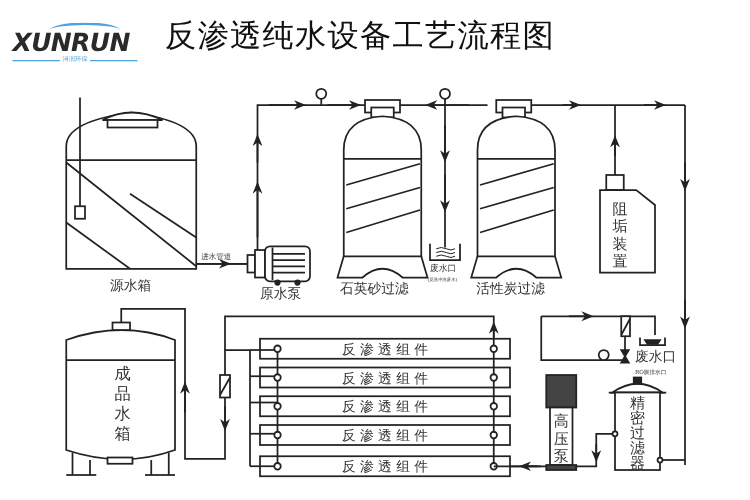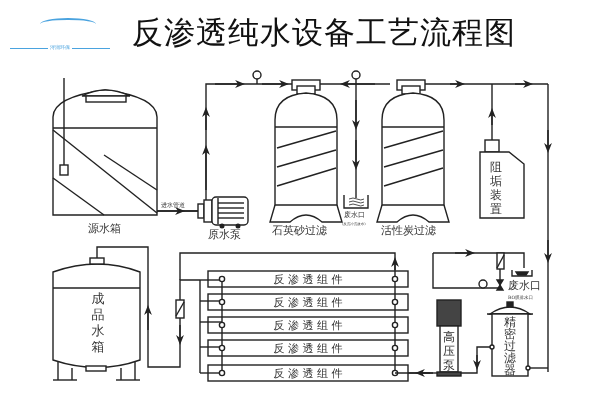--- a/index.html
+++ b/index.html
@@ -4,28 +4,29 @@
 <style>
   html,body{margin:0;padding:0;background:#fff;}
   body{width:600px;height:400px;position:relative;overflow:hidden;font-family:"DejaVu Sans",sans-serif;}
   #diagram{position:absolute;left:0;top:0;width:600px;height:400px;}
   .logo{position:absolute;left:10px;top:18px;width:100px;height:30px;}
   .logo-text{font-family:"DejaVu Sans",sans-serif;font-weight:bold;font-style:italic;font-size:20px;color:#2a2a2a;letter-spacing:-0.5px;position:absolute;left:0;top:4px;}
   .logo-arc{position:absolute;left:30px;top:0px;width:56px;height:10px;border-top:2px solid #4aa3df;border-radius:50% 50% 0 0;}
   .logo-sub{position:absolute;left:0;top:27px;width:100px;height:6px;}
   .logo-sub .line{position:absolute;top:3px;height:1px;background:#4aa3df;}
   .logo-sub .txt{position:absolute;left:40px;top:-1px;font-size:5px;color:#4aa3df;}
-  .title{position:absolute;left:132px;top:12px;font-size:31px;color:#111;font-family:"DejaVu Sans",sans-serif;letter-spacing:1px;}
+  .title{position:absolute;left:132px;top:12px;font-size:25px;color:#111;font-family:"DejaVu Sans",sans-serif;letter-spacing:1px;}
   text{font-family:"DejaVu Serif",serif;fill:#333;}
 </style>
 </head>
 <body>
 
 <div class="logo">
   <div class="logo-arc"></div>
+  <div class="logo-text">XUNRUN</div>
   <div class="logo-sub">
     <div class="line" style="left:0;width:38px;"></div>
     <div class="txt">浔润环保</div>
     <div class="line" style="left:62px;width:38px;"></div>
   </div>
 </div>
 <div class="title">反渗透纯水设备工艺流程图</div>
 
 <svg id="diagram" viewBox="0 0 600 400">
   <defs>

